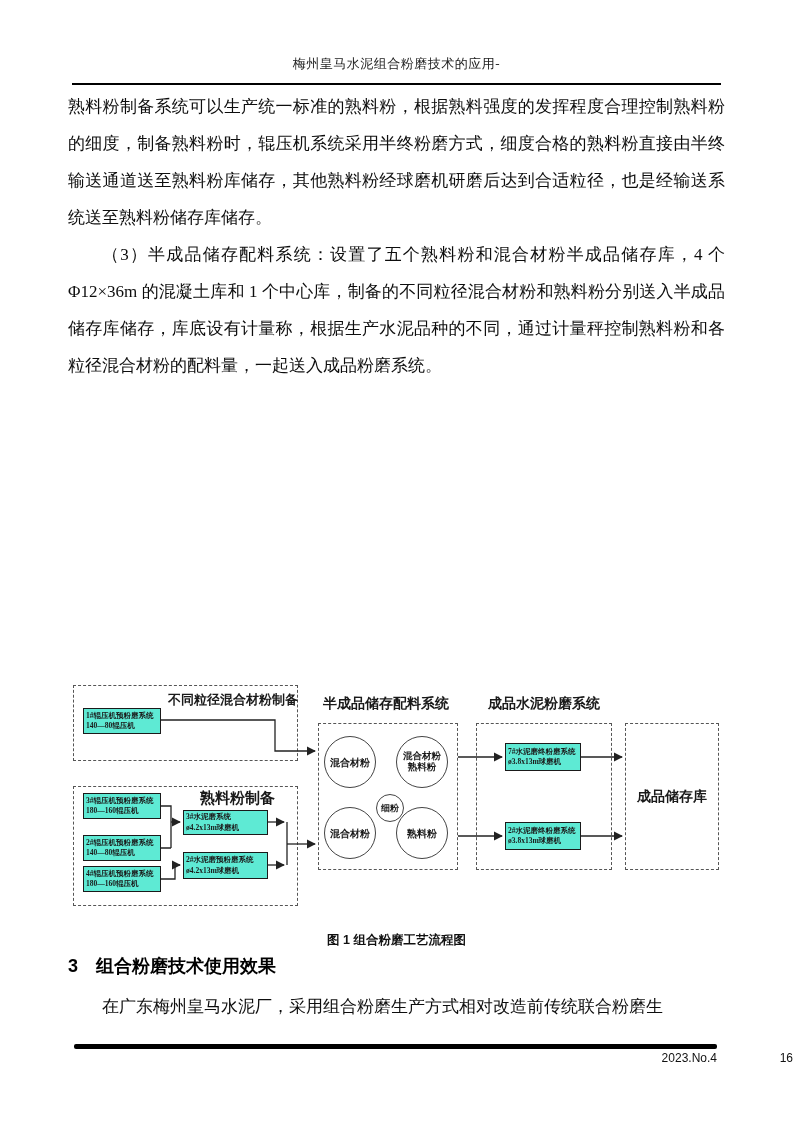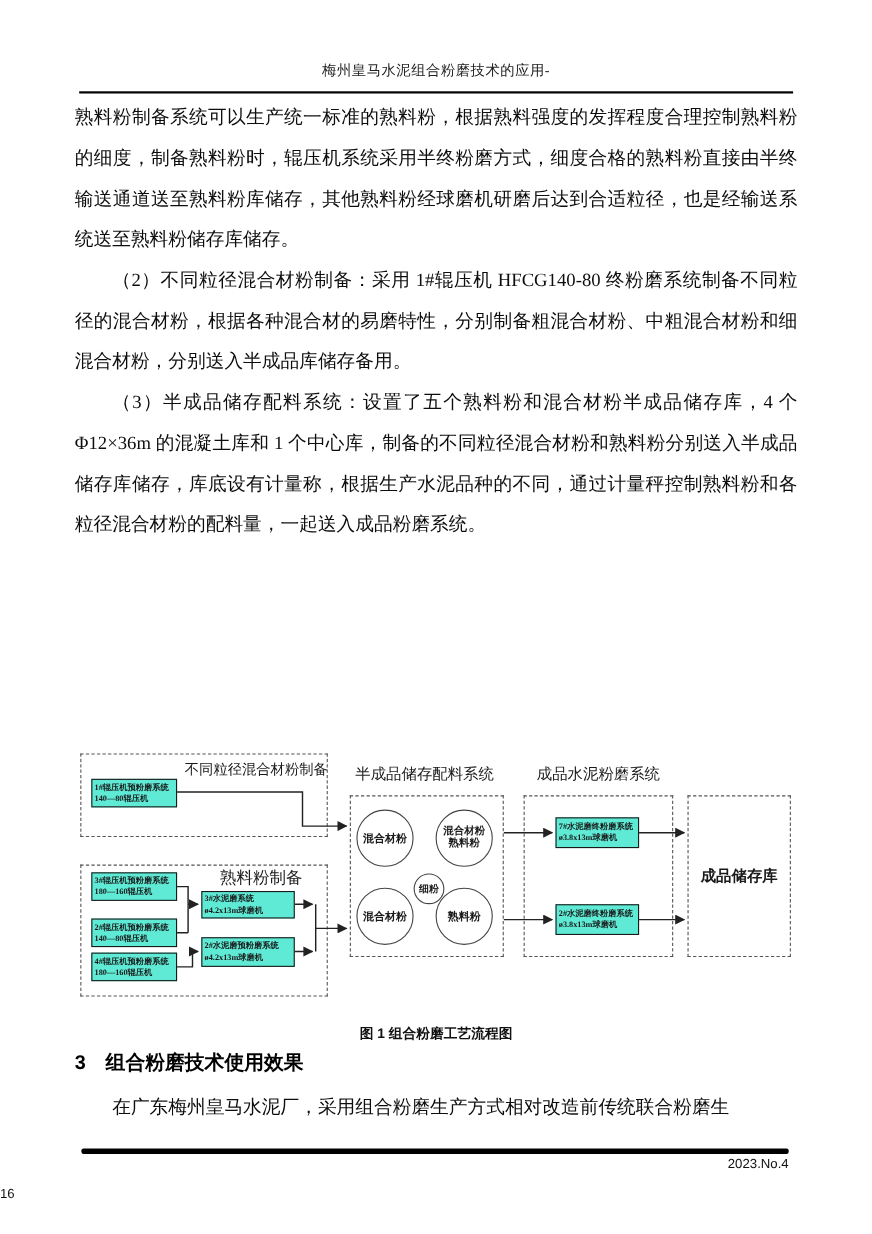--- a/index.html
+++ b/index.html
@@ -24,21 +24,21 @@
   
   .diagram{position:absolute;left:68px;top:683px;width:660px;height:240px;
     font-family:"Liberation Serif","DejaVu Serif",serif;}
   .dashed-box{position:absolute;border:1.6px dashed #555;box-sizing:border-box;}
   .solid-box{
     position:absolute;border:1.2px solid #1a1a1a;box-sizing:border-box;background:#5eead4;
     display:flex;flex-direction:column;justify-content:center;
     padding:1px 2px;font-size:7.5px;line-height:10.5px;font-weight:600;color:#1a1a1a;
     white-space:nowrap;z-index:3;
   }
-  .grp-title{position:absolute;font-weight:400;color:#1a1a1a;z-index:2;white-space:nowrap;}
+  .grp-title{position:absolute;font-weight:700;color:#1a1a1a;z-index:2;white-space:nowrap;}
   .circle{
     position:absolute;border:1.2px solid #444;border-radius:50%;box-sizing:border-box;
     display:flex;flex-direction:column;align-items:center;justify-content:center;
     font-size:10px;line-height:11px;font-weight:600;color:#1a1a1a;background:#fff;z-index:3;
   }
   .circle.small{font-size:9px;}
   .storage-label{
     position:absolute;display:flex;align-items:center;justify-content:center;
     font-size:14px;font-weight:700;color:#1a1a1a;
   }
@@ -56,34 +56,33 @@
   }
   .section-heading .num{margin-right:18px;}
   .closing-para{position:absolute;top:988px;left:68px;width:657px;}
   .closing-para p{margin:0;font-size:17px;line-height:37px;text-indent:2em;color:#0d0d0d;}
   
   .footer-rule{position:absolute;top:1044px;left:74px;width:643px;height:5px;background:#000;border-radius:2px;}
   .footer-page,.footer-issue{
     position:absolute;top:1051px;font-size:12px;color:#111;
     font-family:"Liberation Sans","DejaVu Sans",sans-serif;
   }
-  .footer-page{left:0;width:793px;text-align:left;margin-top:27px;}
+  .footer-page{left:0;width:793px;text-align:right;}
   .footer-issue{right:76px;}
 </style>
 </head>
 <body>
 
 <div class="page">
 
   <div class="header-title">梅州皇马水泥组合粉磨技术的应用-</div>
   <div class="header-rule"></div>
 
   <div class="text-block">
     <p>熟料粉制备系统可以生产统一标准的熟料粉，根据熟料强度的发挥程度合理控制熟料粉的细度，制备熟料粉时，辊压机系统采用半终粉磨方式，细度合格的熟料粉直接由半终输送通道送至熟料粉库储存，其他熟料粉经球磨机研磨后达到合适粒径，也是经输送系统送至熟料粉储存库储存。</p>
-    <p class="indent">（2）不同粒径混合材粉制备：采用 1#辊压机 HFCG140-80 终粉磨系统制备不同粒径的混合材粉，根据各种混合材的易磨特性，分别制备粗混合材粉、中粗混合材粉和细混合材粉，分别送入半成品库储存备用。</p>
     <p class="indent">（3）半成品储存配料系统：设置了五个熟料粉和混合材粉半成品储存库，4 个Φ12×36m 的混凝土库和 1 个中心库，制备的不同粒径混合材粉和熟料粉分别送入半成品储存库储存，库底设有计量称，根据生产水泥品种的不同，通过计量秤控制熟料粉和各粒径混合材粉的配料量，一起送入成品粉磨系统。</p>
   </div>
 
   <div class="diagram">
 
     <svg class="connectors" width="660" height="240" viewBox="0 0 660 240">
       <defs>
         <marker id="arr" viewBox="0 0 10 10" refX="9" refY="5" markerWidth="7" markerHeight="7" orient="auto-start-reverse">
           <path d="M0 0 L10 5 L0 10 z" fill="#222"></path>
         </marker>

